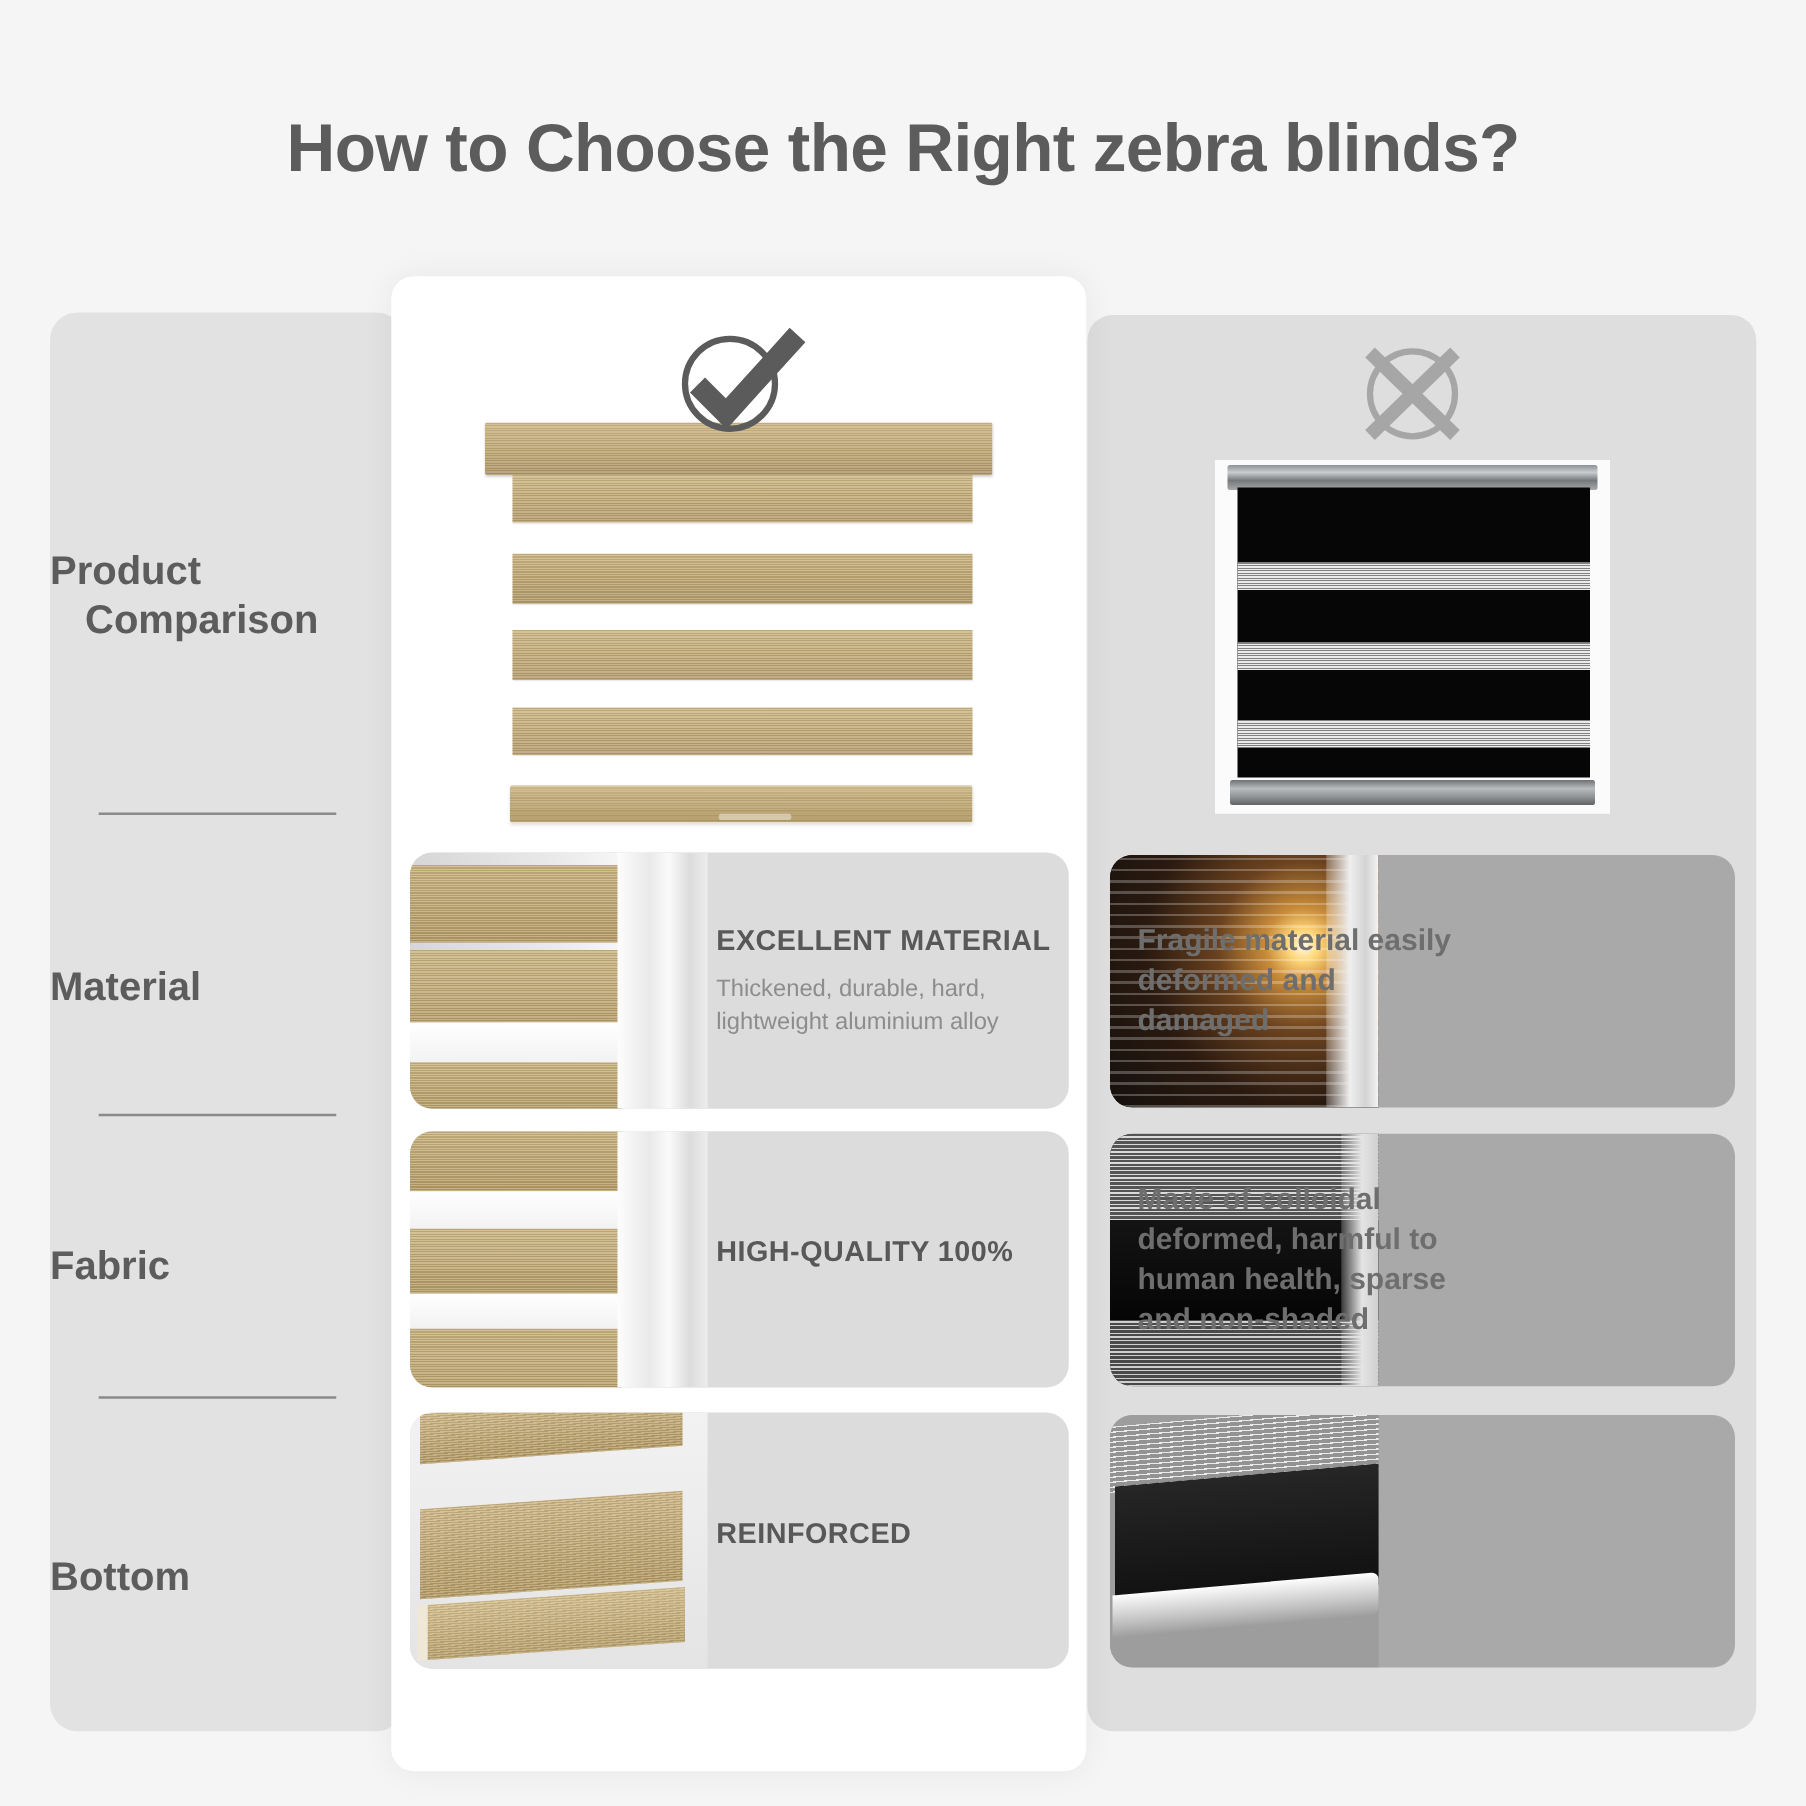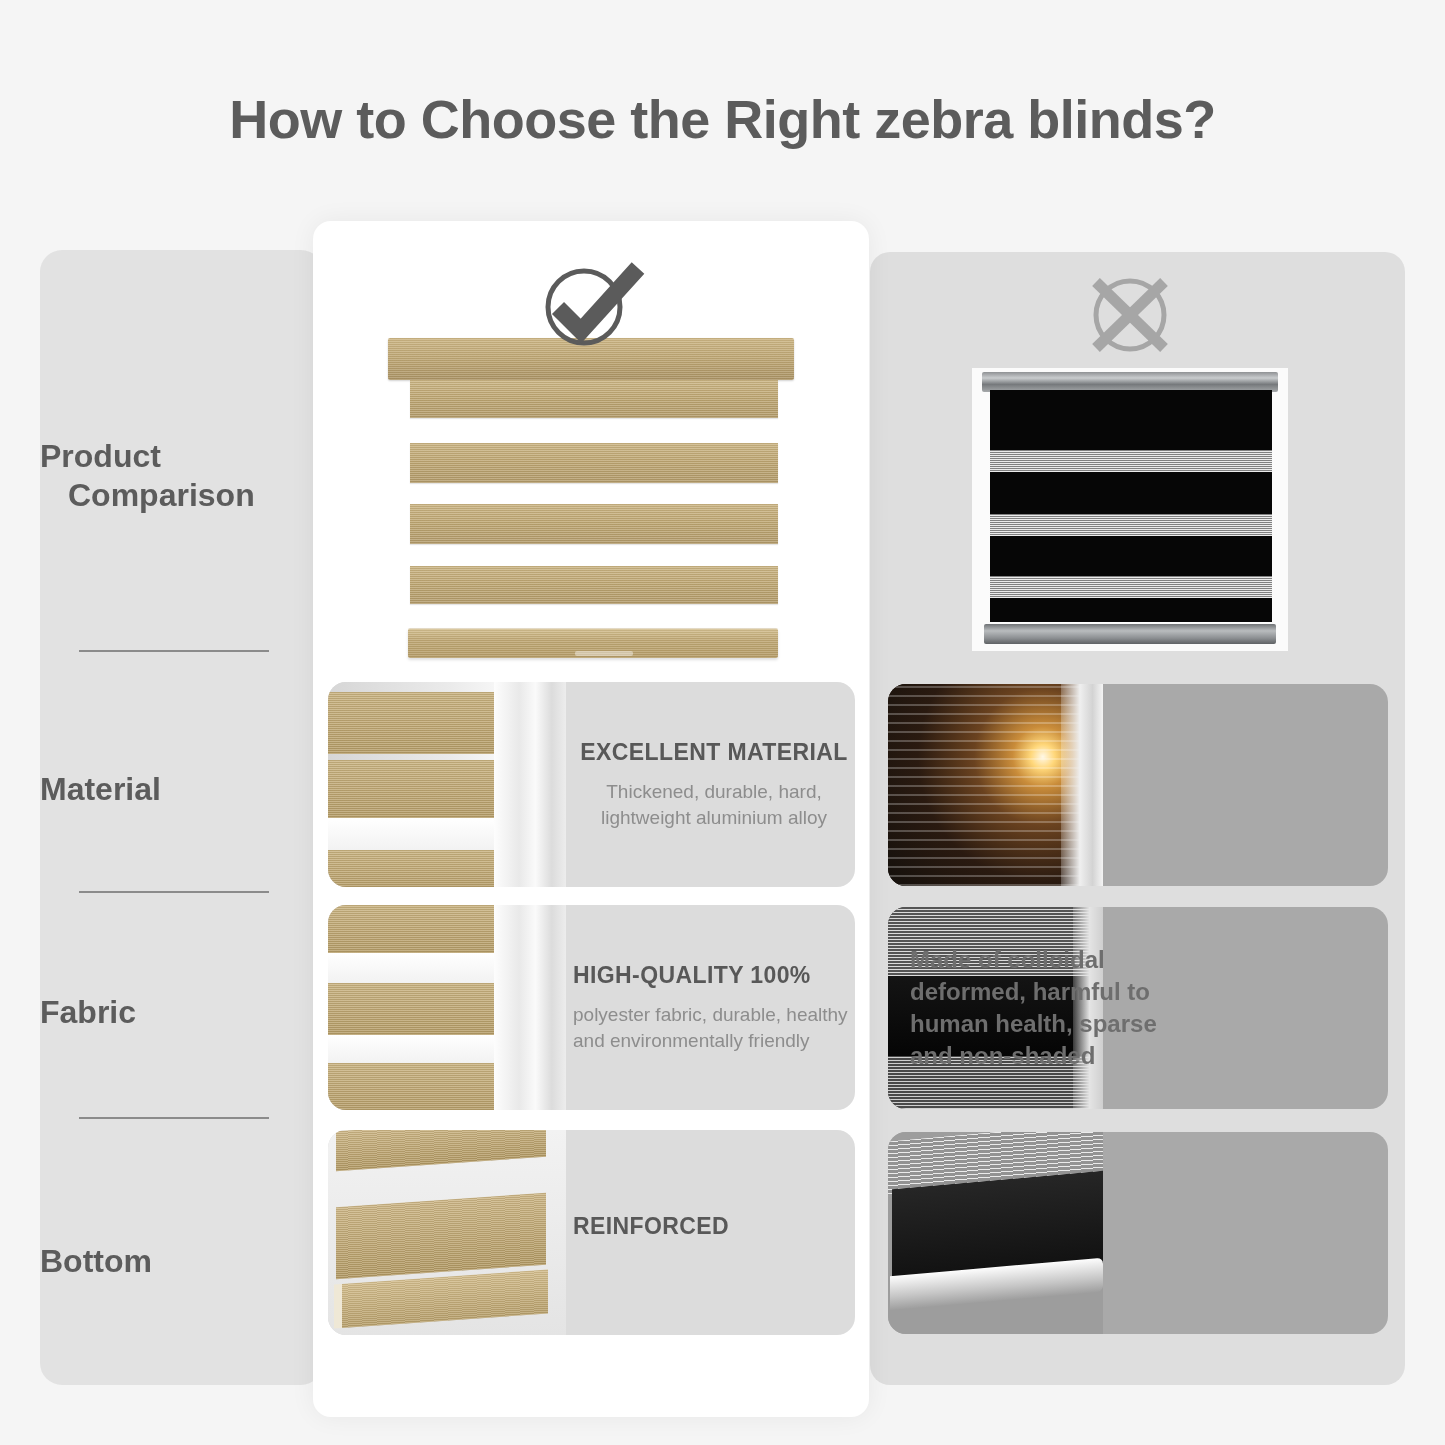--- a/index.html
+++ b/index.html
@@ -205,21 +205,21 @@
     background: #dcdcdc;
     z-index: 7;
   }
   .fc-right {
     left: 888px;
     width: 500px;
     height: 202px;
     background: #a9a9a9;
     z-index: 6;
   }
-  .fc-m { top: 682px; text-align: center; }
+  .fc-m { top: 682px; }
   .fc-f { top: 905px; }
   .fc-b { top: 1130px; }
   .fc-right.fc-m { top: 684px; }
   .fc-right.fc-f { top: 907px; }
   .fc-right.fc-b { top: 1132px; }
 
   
   .fc-photo-left {
     position: absolute;
     left: 0; top: 0;
@@ -471,35 +471,37 @@
     <div class="fc-title">EXCELLENT MATERIAL</div>
     <div class="fc-desc">Thickened, durable, hard, lightweight aluminium alloy</div>
   </div>
 </div>
 
 <div class="feature-card fc-right fc-m">
   <div class="fc-photo-right photo-sun">
     <div class="pane"></div>
     <div class="louvers"></div>
     <div class="frame-edge"></div>
+  </div>
+  <div class="fc-text-right">
+    <div class="fc-warn">Fragile material easily deformed and damaged</div>
   </div>
 </div>
 
 <div class="feature-card fc-center fc-f">
   <div class="fc-photo-left photo-frame-tan">
     <div class="slat" style="top:0px;height:48px"></div>
     <div class="gap" style="top:48px;height:30px"></div>
     <div class="slat" style="top:78px;height:52px"></div>
     <div class="gap" style="top:130px;height:28px"></div>
     <div class="slat" style="top:158px;height:50px"></div>
     <div class="jamb"></div>
   </div>
   <div class="fc-text-center">
     <div class="fc-title">HIGH-QUALITY 100%</div>
-    <div class="fc-desc">polyester fabric, durable, healthy and environmentally friendly</div>
   </div>
 </div>
 
 <div class="feature-card fc-right fc-f">
   <div class="fc-photo-right photo-sheer">
     <div class="top-sheer"></div>
     <div class="dark-mid"></div>
     <div class="bot-sheer"></div>
     <div class="frame-edge"></div>
   </div>

